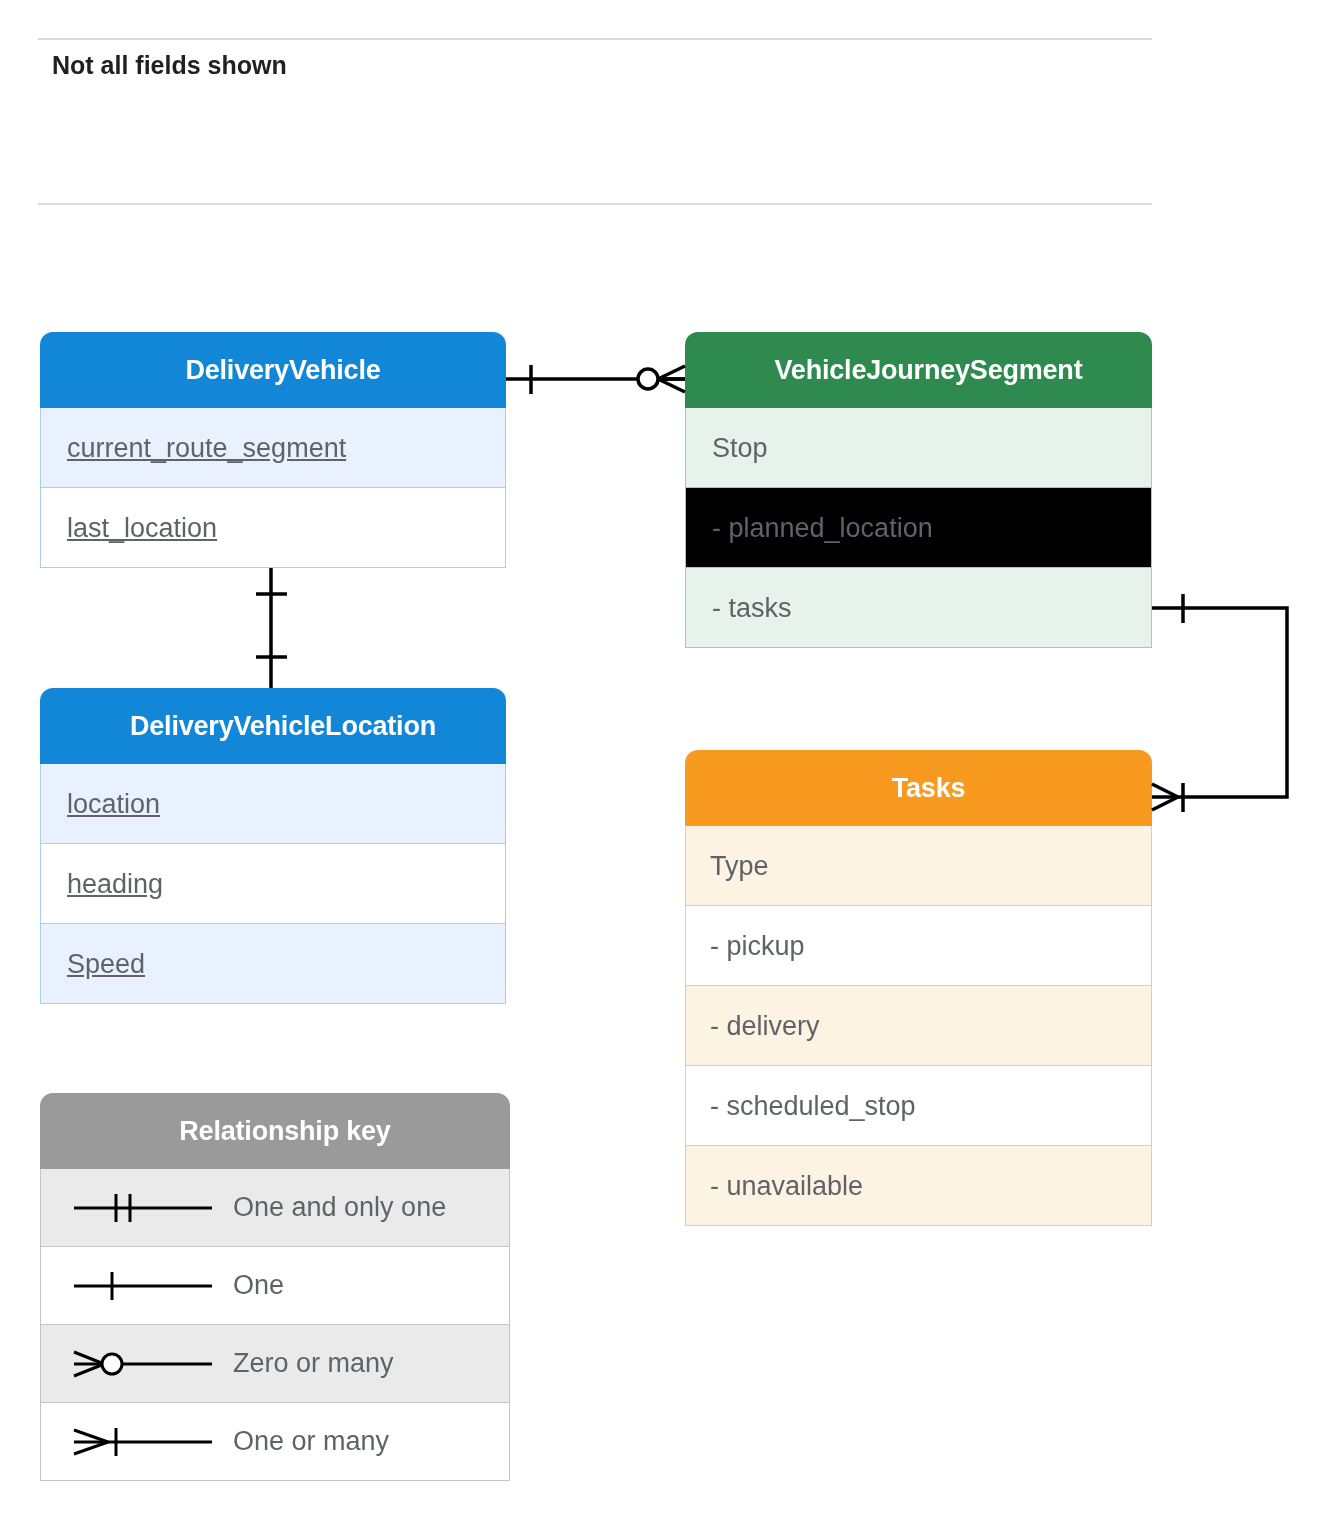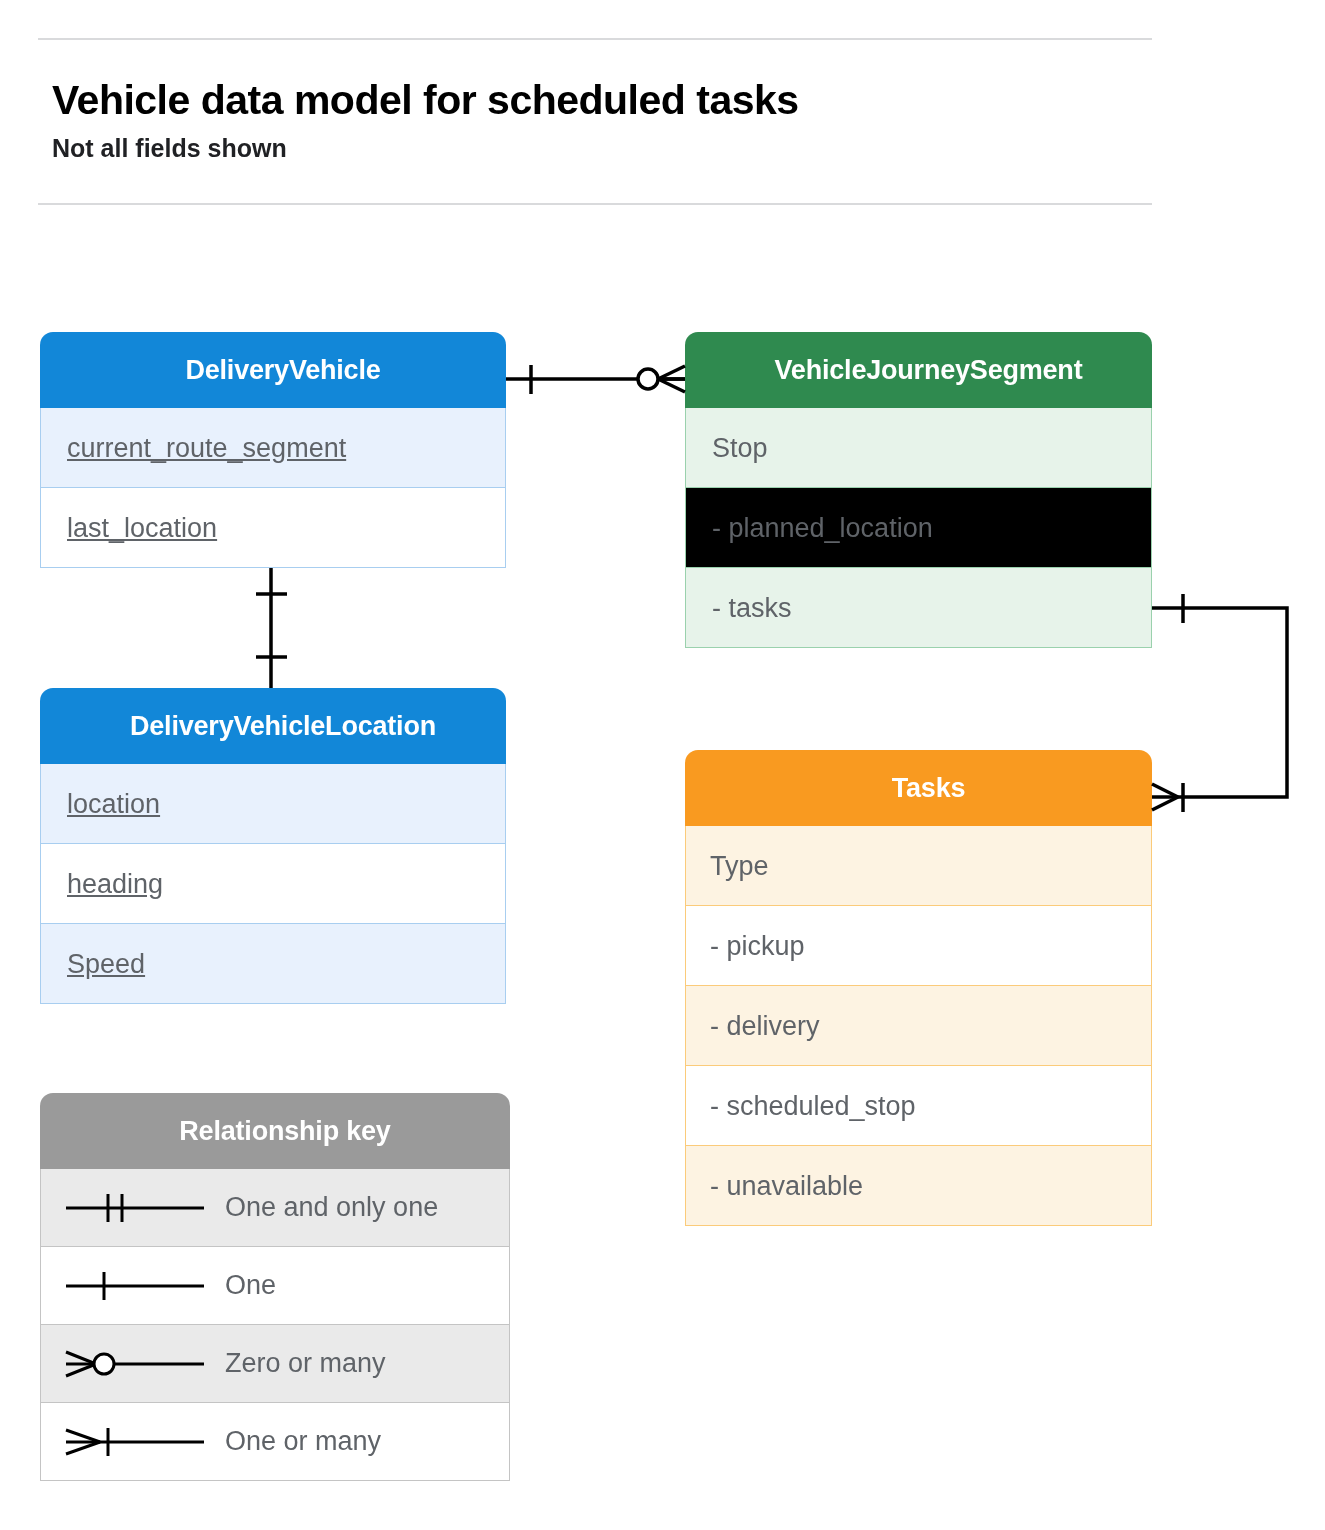--- a/index.html
+++ b/index.html
@@ -109,21 +109,21 @@
   #legend-box { left: 40px; top: 1093px; width: 470px; }
 
   
   .legend-row {
     display: flex;
     align-items: center;
     height: 78px;
     box-sizing: border-box;
     border: 1px solid #c4c4c4;
     border-top: none;
-    padding: 4px;
+    padding: 12px;
   }
   .legend-row.alt { background: #eaeaea; }
   .legend-sym {
     width: 180px;
     flex: 0 0 180px;
     display: flex;
     align-items: center;
     justify-content: center;
   }
   .legend-label {
@@ -139,21 +139,20 @@
     width: 1325px;
     height: 1530px;
     pointer-events: none;
   }
 </style>
 </head>
 <body>
 
 <div id="doc-header">
   <div class="rule"></div>
-  <h1 id="page-title">Vehicle data model for scheduled tasks</h1>
   <div id="page-subtitle">Not all fields shown</div>
 </div>
 <div id="rule-bottom"></div>
 
 <div class="entity theme-blue" id="entity-delivery-vehicle">
   <div class="entity-header">DeliveryVehicle</div>
   <div class="entity-row alt">current_route_segment</div>
   <div class="entity-row">last_location</div>
 </div>
 

